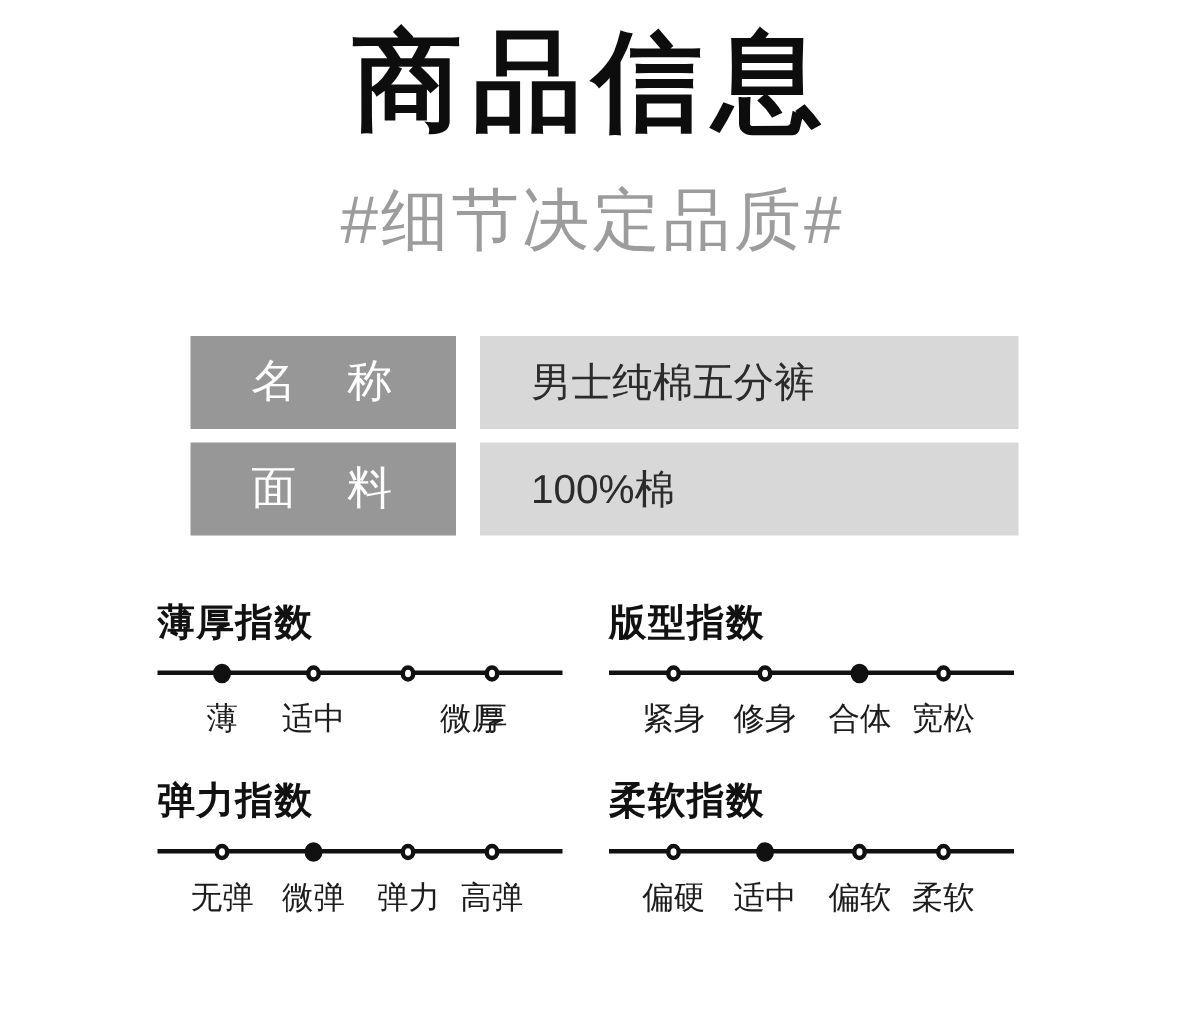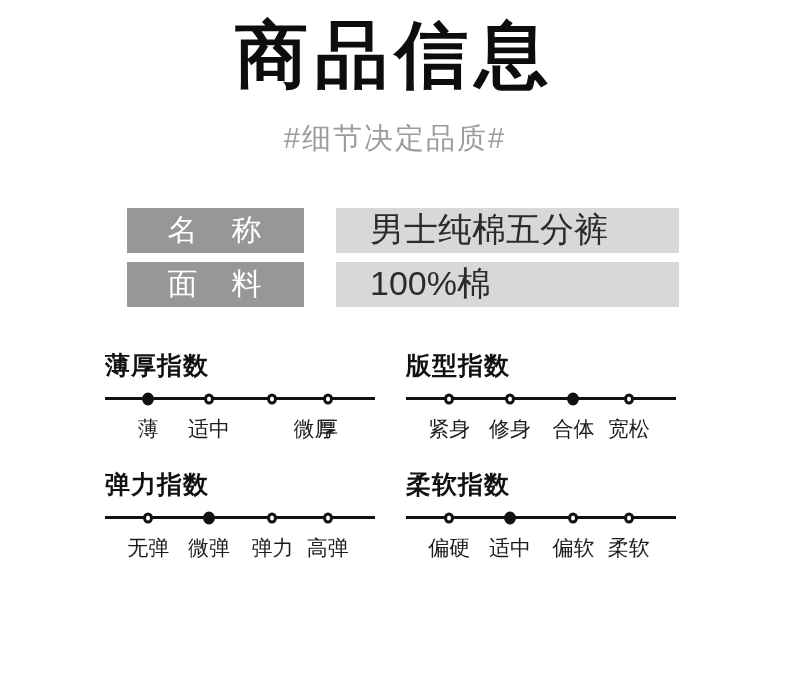--- a/index.html
+++ b/index.html
@@ -28,59 +28,59 @@
     text-align: center;
     font-size: 73px;
     line-height: 1.12;
     font-weight: 800;
     letter-spacing: 7px;
     color: var(--title_text);
   }
   .page-subtitle {
     margin: 28px 0 0 0;
     text-align: center;
-    font-size: 29px;
+    font-size: 45px;
     line-height: 1;
     font-weight: 400;
     letter-spacing: 2px;
     color: var(--subtitle_text);
   }
 
   
   .info-table {
     margin: 55px 0 0 127px;
     width: 552px;
     display: flex;
     flex-direction: column;
     gap: 9px;
   }
   .info-row {
     display: flex;
-    gap: 32px;
-    height: 45px;
+    gap: 16px;
+    height: 62px;
   }
   .label-cell {
     width: 177px;
     flex: 0 0 177px;
     background: var(--label_cell_bg);
     color: var(--label_cell_text);
     display: flex;
     align-items: center;
     justify-content: center;
     font-size: 30px;
     letter-spacing: 2px;
   }
   .value-cell {
     flex: 1;
     background: var(--value_cell_bg);
     color: var(--value_cell_text);
     display: flex;
     align-items: center;
     padding-left: 34px;
-    font-size: 34px;
+    font-size: 27px;
   }
 
   
   .index-grid {
     margin: 44px 0 0 105px;
     display: grid;
     grid-template-columns: 270px 270px;
     column-gap: 63px;
     row-gap: 32px;
     gap: 31px;

